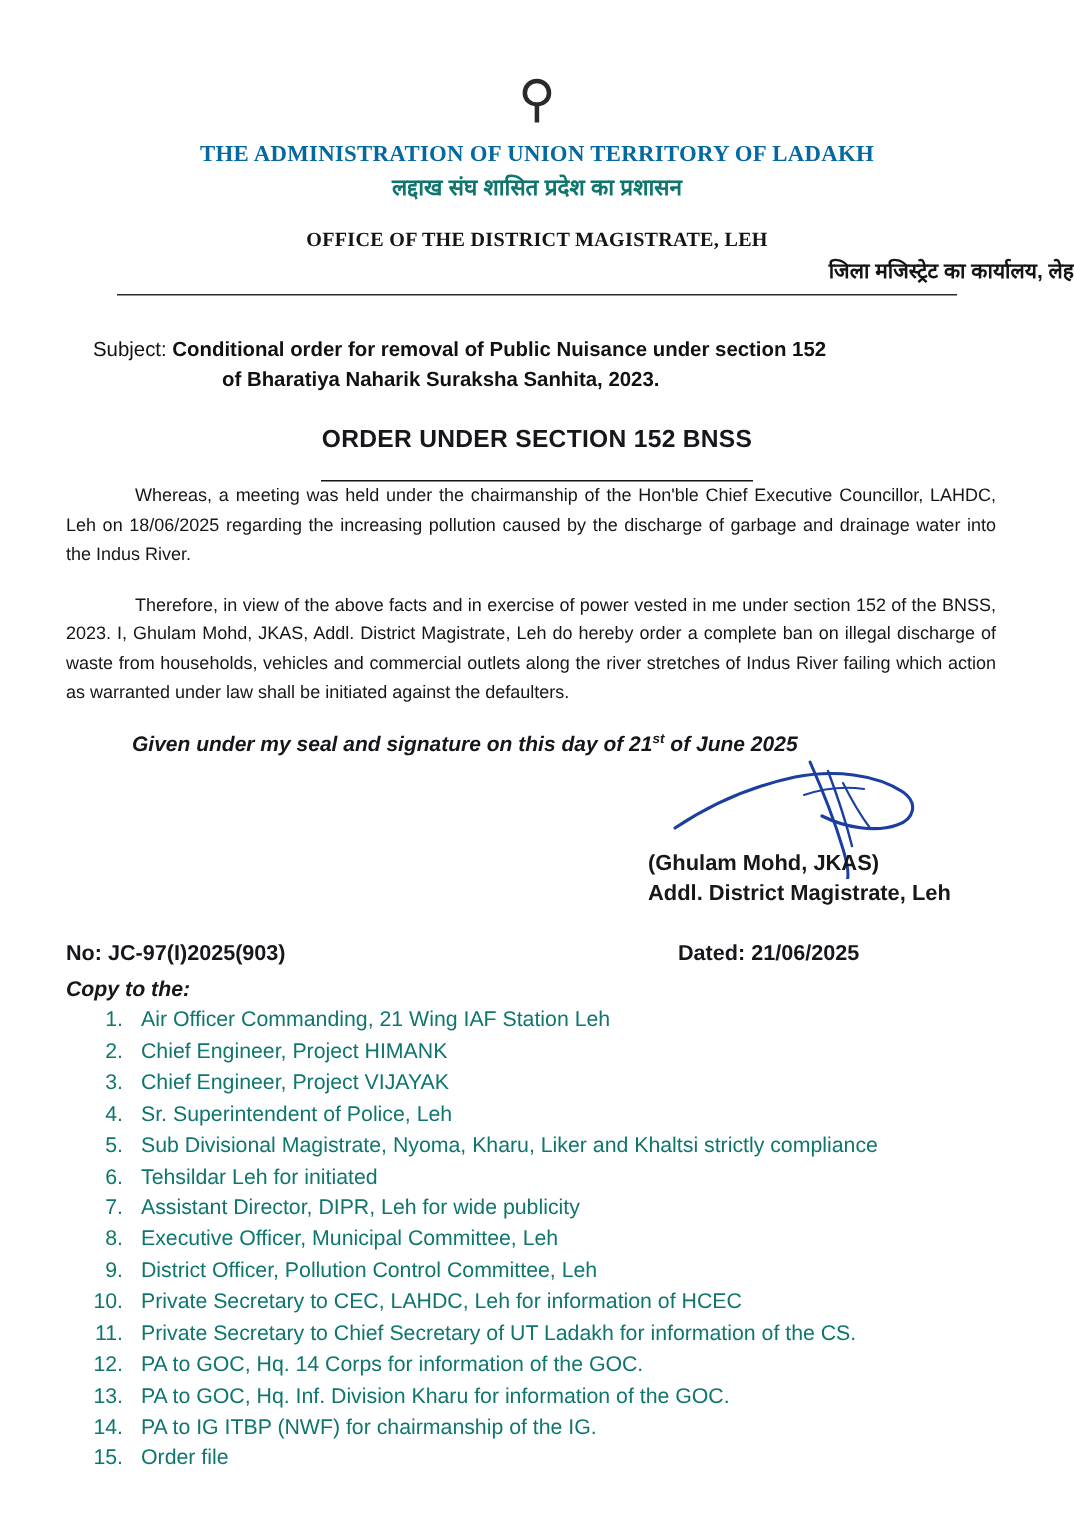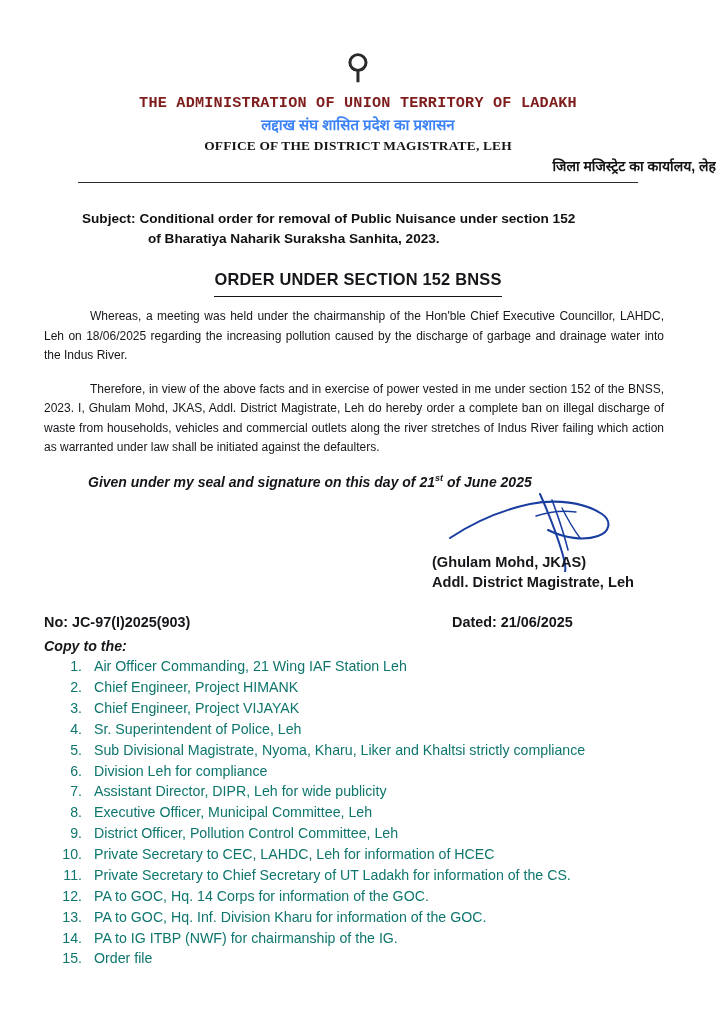--- a/index.html
+++ b/index.html
@@ -35,38 +35,38 @@
     height: 44px;
     line-height: 44px;
     font-size: 34px;
     color: #2a2a2a;
   }
   .header-block {
     text-align: center;
     margin-top: 4px;
   }
   .hdr-line1 {
-    font-family: Liberation Mono, monospace;
+    font-family: Liberation Serif, serif;
     font-size: 15.2px;
     font-weight: 700;
     letter-spacing: 0.2px;
-    color: #7f1d1d;
+    color: #0369a1;
   }
   .hdr-line2 {
     font-family: "Liberation Sans", sans-serif;
     font-size: 15px;
     font-weight: 600;
     margin-top: 2px;
-    color: #3b82f6;
+    color: #0f766e;
   }
   .hdr-line3 {
     font-family: "Liberation Serif", serif;
     font-size: 13.4px;
     font-weight: 700;
-    margin-top: 4px;
+    margin-top: 18px;
     letter-spacing: 0.2px;
     color: #141414;
   }
   .hdr-line4 {
     font-family: "Liberation Sans", sans-serif;
     font-size: 14px;
     font-weight: 600;
     margin-top: 2px;
     color: #141414;
     text-align: right;
@@ -78,34 +78,34 @@
   }
 
   
   .subject {
     margin: 26px 44px 0 62px;
     font-size: 13.6px;
     font-weight: 700;
     line-height: 1.45;
     color: #111;
   }
-  .subject .sub-label { font-weight: 700; margin-left: 20px; }
+  .subject .sub-label { font-weight: 400; }
   .subject .sub-l2 { display:block; margin-left: 86px; }
 
   
   .order-title {
     text-align: center;
     margin-top: 22px;
     font-size: 16.4px;
     font-weight: 700;
     letter-spacing: 0.2px;
   }
   .order-title span {
     border-bottom: 1.6px solid #141414;
-    padding-bottom: 8px;
+    padding-bottom: 18px;
   }
 
   
   .body-wrap {
     margin: 18px 52px 0 44px;
   }
   .para {
     font-size: 12px;
     line-height: 1.62;
     text-align: justify;
@@ -261,21 +261,21 @@
   </div>
 
   <div class="copy-to">Copy to the:</div>
 
   <ol class="copy-list">
     <li>Air Officer Commanding, 21 Wing IAF Station Leh</li>
     <li>Chief Engineer, Project HIMANK</li>
     <li>Chief Engineer, Project VIJAYAK</li>
     <li>Sr. Superintendent of Police, Leh</li>
     <li>Sub Divisional Magistrate, Nyoma, Kharu, Liker and Khaltsi strictly compliance</li>
-    <li>Division Leh for compliance</li>
+    <li>Tehsildar Leh for initiated</li>
     <li>Assistant Director, DIPR, Leh for wide publicity</li>
     <li>Executive Officer, Municipal Committee, Leh</li>
     <li>District Officer, Pollution Control Committee, Leh</li>
     <li>Private Secretary to CEC, LAHDC, Leh for information of HCEC</li>
     <li>Private Secretary to Chief Secretary of UT Ladakh for information of the CS.</li>
     <li>PA to GOC, Hq. 14 Corps for information of the GOC.</li>
     <li>PA to GOC, Hq. Inf. Division Kharu for information of the GOC.</li>
     <li>PA to IG ITBP (NWF) for chairmanship of the IG.</li>
     <li>Order file</li>
   </ol>

